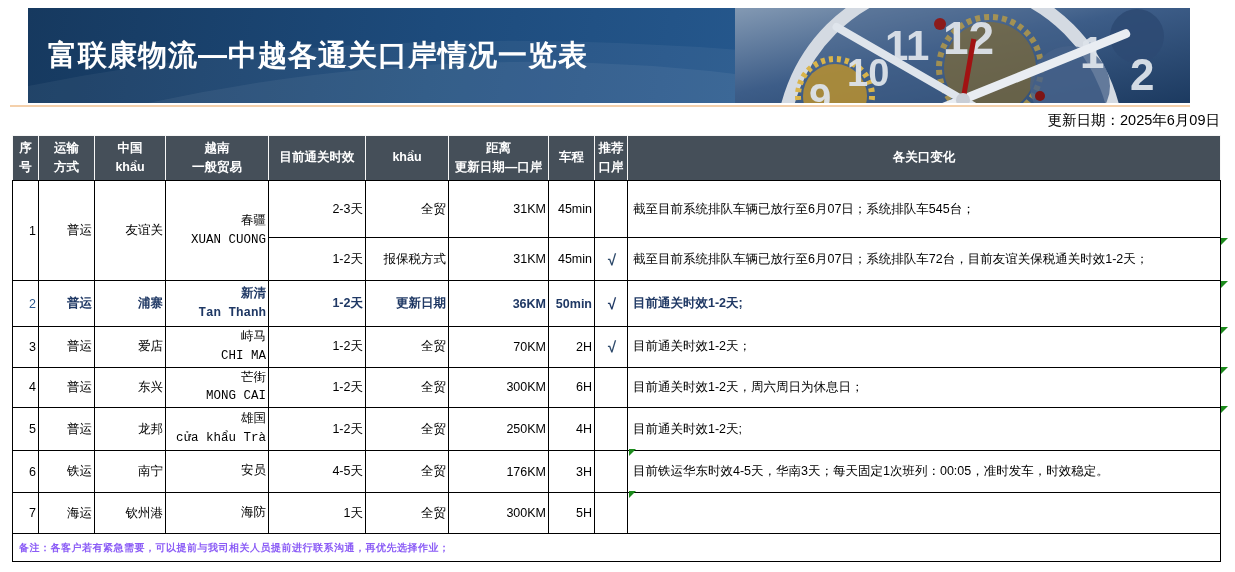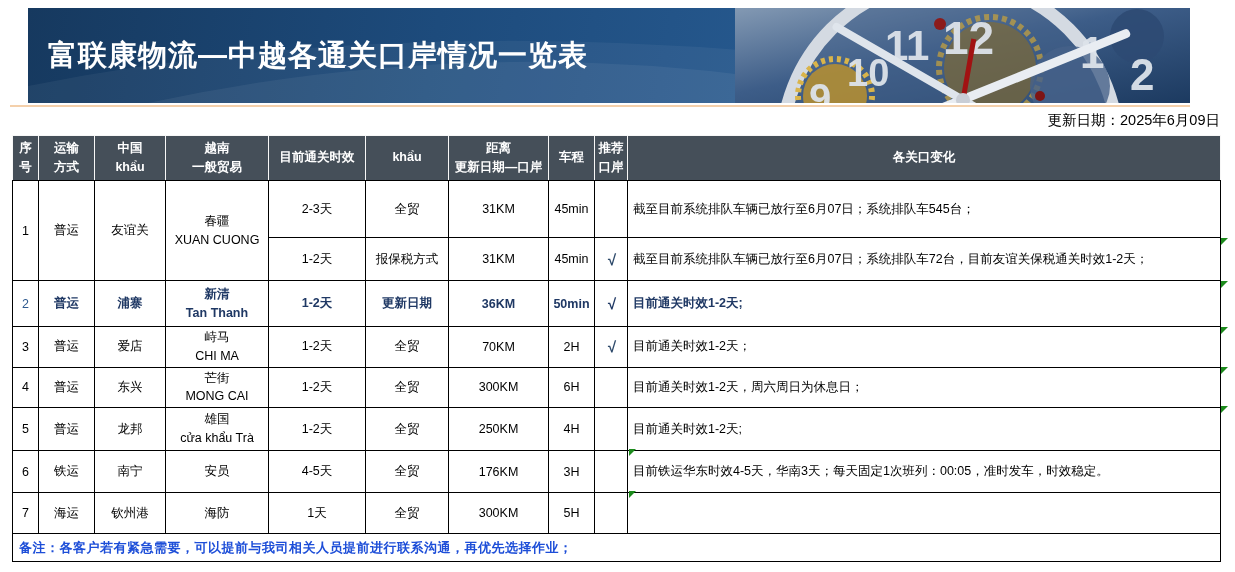--- a/index.html
+++ b/index.html
@@ -37,29 +37,29 @@
   th{
     background:#454f59;color:#fff;font-weight:bold;font-size:12.5px;
     border:1px solid #f7f7f7;border-bottom-color:#000;
     white-space:pre-line;line-height:1.55;text-align:center;vertical-align:middle;
     padding:2px 1px;
   }
   td{
     border:1px solid #000;font-size:12.5px;color:#000;vertical-align:middle;
     padding:1px 2px;overflow:hidden;
   }
-  td.c{text-align:center;margin-top:14px;}
-  td.vn{white-space:pre-line;line-height:1.5;}
+  td.c{text-align:right;margin-top:14px;}
+  td.vn{white-space:pre-line;line-height:1.5;font-family:Liberation Mono, monospace;}
   td.rm{text-align:left;padding-left:5px;margin-top:45px;}
   td.chk{font-style:italic;font-weight:bold;color:#2e4a6b;font-size:15px;text-align:center;}
   tr.hl td{color:#1f3864;font-weight:bold;}
   tr.hl td.first{font-weight:normal;color:#2e5a8f;}
   tr.hl td.chk{color:#1f3864;}
   td.note{
-    color:#1d4ed8;font-size:13px;font-weight:600;text-align:left;padding-left:6px;
+    color:#8b5cf6;font-size:10px;font-weight:600;text-align:left;padding-left:6px;
     letter-spacing:.5px;
   }
   .h45{height:45px;} .h57{height:57px;} .h43{height:43px;} .h46{height:46px;}
   .h40{height:40px;} .h39{height:39px;} .h42{height:42px;} .h41{height:41px;}
   .h28{height:28px;}
   
   .tri{
     position:absolute;width:0;height:0;
     border-top:7px solid #1c8a1c;border-right:7px solid transparent;
   }

